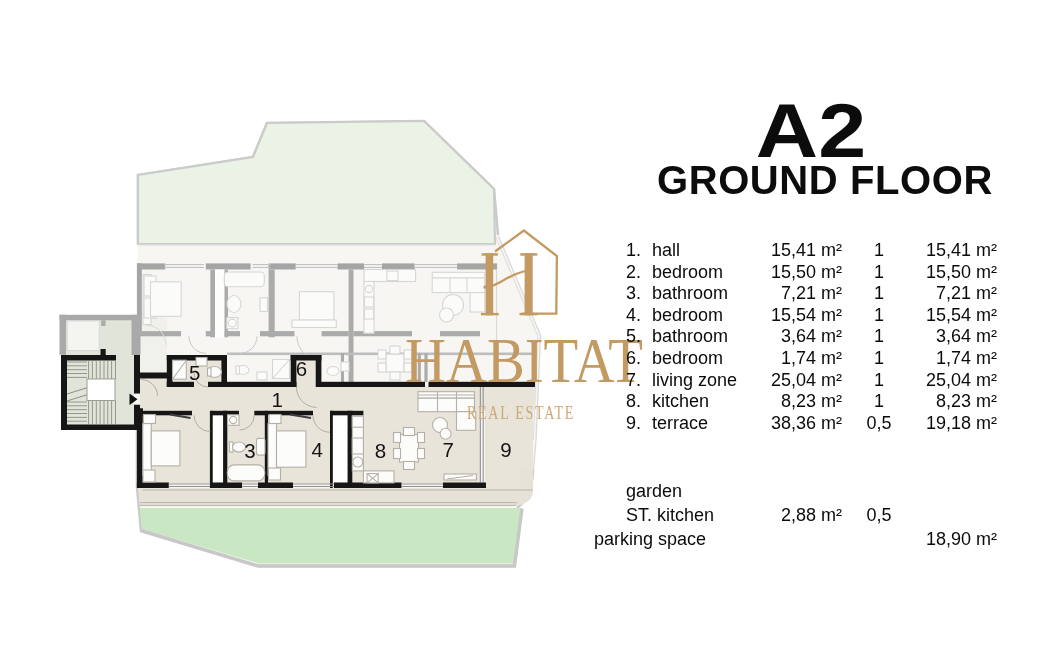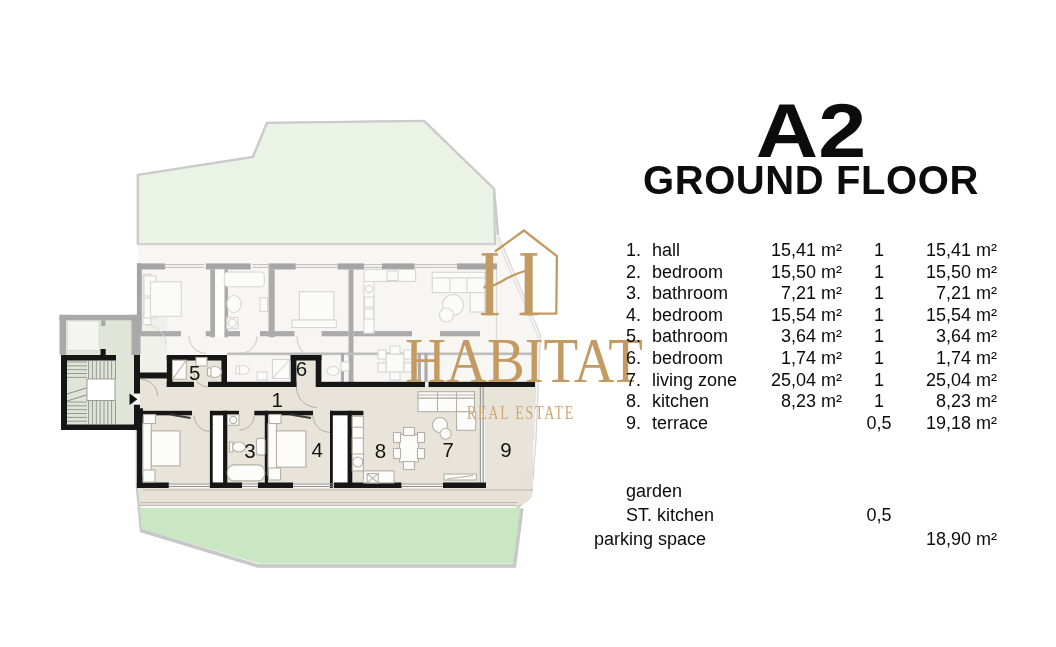--- a/index.html
+++ b/index.html
@@ -1,20 +1,20 @@
 <!DOCTYPE html>
 <html><head>
 <meta charset="utf-8">
 <style>
   html,body{margin:0;padding:0;}
   body{width:1056px;height:647px;background:#fff;font-family:"Liberation Sans",sans-serif;position:relative;overflow:hidden;}
   #plan{position:absolute;left:0;top:0;}
   .ttl{position:absolute;width:400px;text-align:center;color:#0c0c0c;font-weight:bold;}
   #a2{left:611px;top:87px;font-size:76px;font-weight:bold;letter-spacing:0px;transform:scaleX(1.135);transform-origin:200px 0;}
-  #gf{left:611px;top:158px;font-size:40px;font-weight:bold;letter-spacing:0.6px;}
+  #gf{left:625px;top:158px;font-size:40px;font-weight:bold;letter-spacing:0.6px;}
   .r{position:absolute;left:0;top:0;width:1056px;height:21.6px;font-size:18px;color:#0b0b0b;white-space:nowrap;}
   .num{position:absolute;left:626px;}
   .nam{position:absolute;left:652px;}
   .a1{position:absolute;width:190px;right:214px;text-align:right;}
   .fc{position:absolute;width:60px;left:849px;text-align:center;}
   .a2c{position:absolute;width:150px;right:59px;text-align:right;}
 </style>
 </head>
 <body>
 <svg id="plan" width="1056" height="647" viewBox="0 0 1056 647">
@@ -415,27 +415,29 @@
 <div class="r" style="top:391.2px">
       <span class="num">8.</span>
       <span class="nam">kitchen</span>
       <span class="a1">8,23 m²</span>
       <span class="fc">1</span>
       <span class="a2c">8,23 m²</span>
     </div>
 <div class="r" style="top:412.8px">
       <span class="num">9.</span>
       <span class="nam">terrace</span>
+      <span class="a1">38,36 m²</span>
       <span class="fc">0,5</span>
       <span class="a2c">19,18 m²</span>
     </div>
 <div class="r" style="top:481px">
       <span class="nam" style="left:626px">garden</span>
     </div>
 <div class="r" style="top:505px">
       <span class="nam" style="left:626px">ST. kitchen</span>
+      <span class="a1">2,88 m²</span>
       <span class="fc">0,5</span>
     </div>
 <div class="r" style="top:529px">
       <span class="nam" style="left:594px">parking space</span>
       <span class="a2c">18,90 m²</span>
     </div>
 </div>
 
 </body></html>

